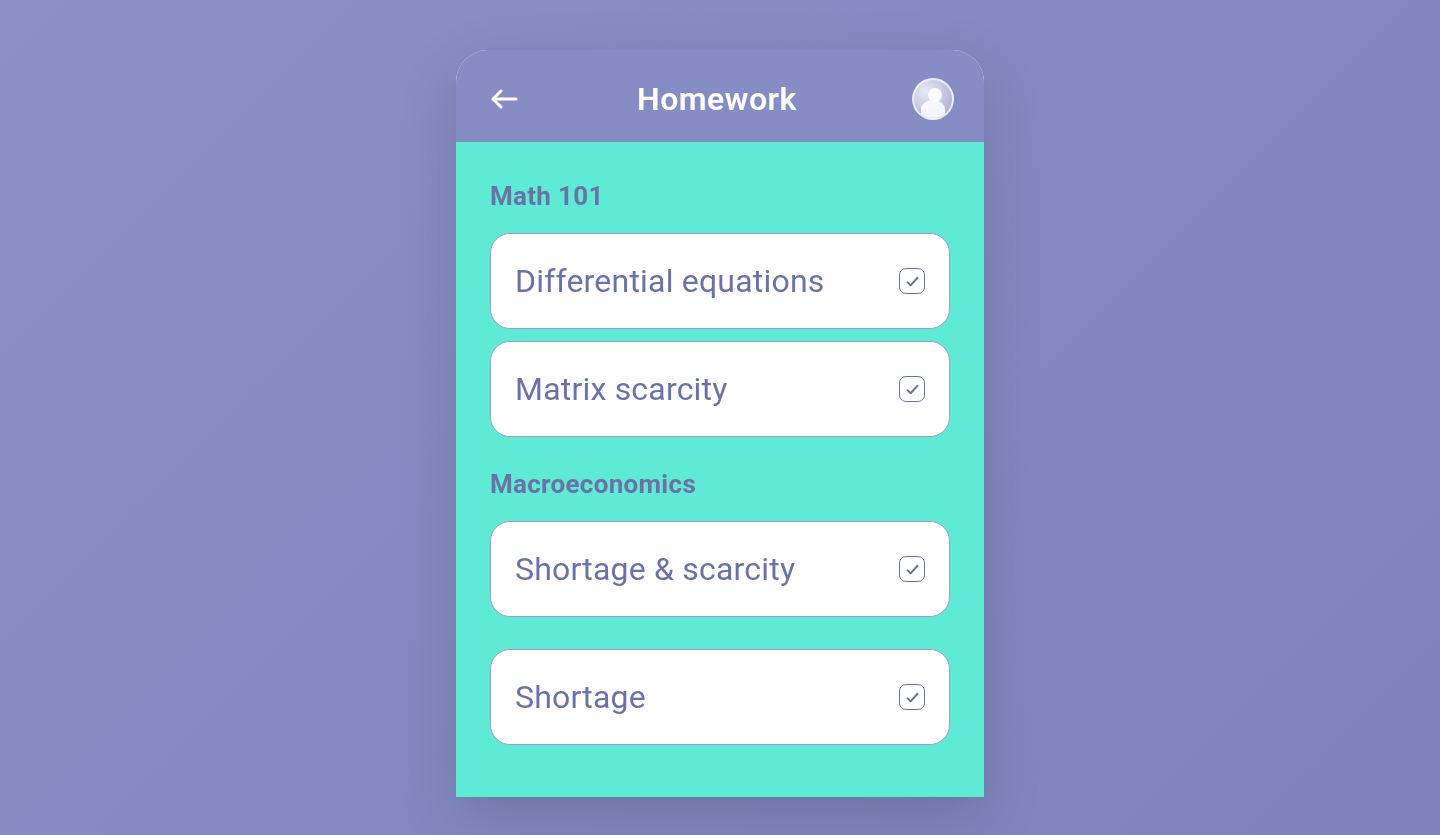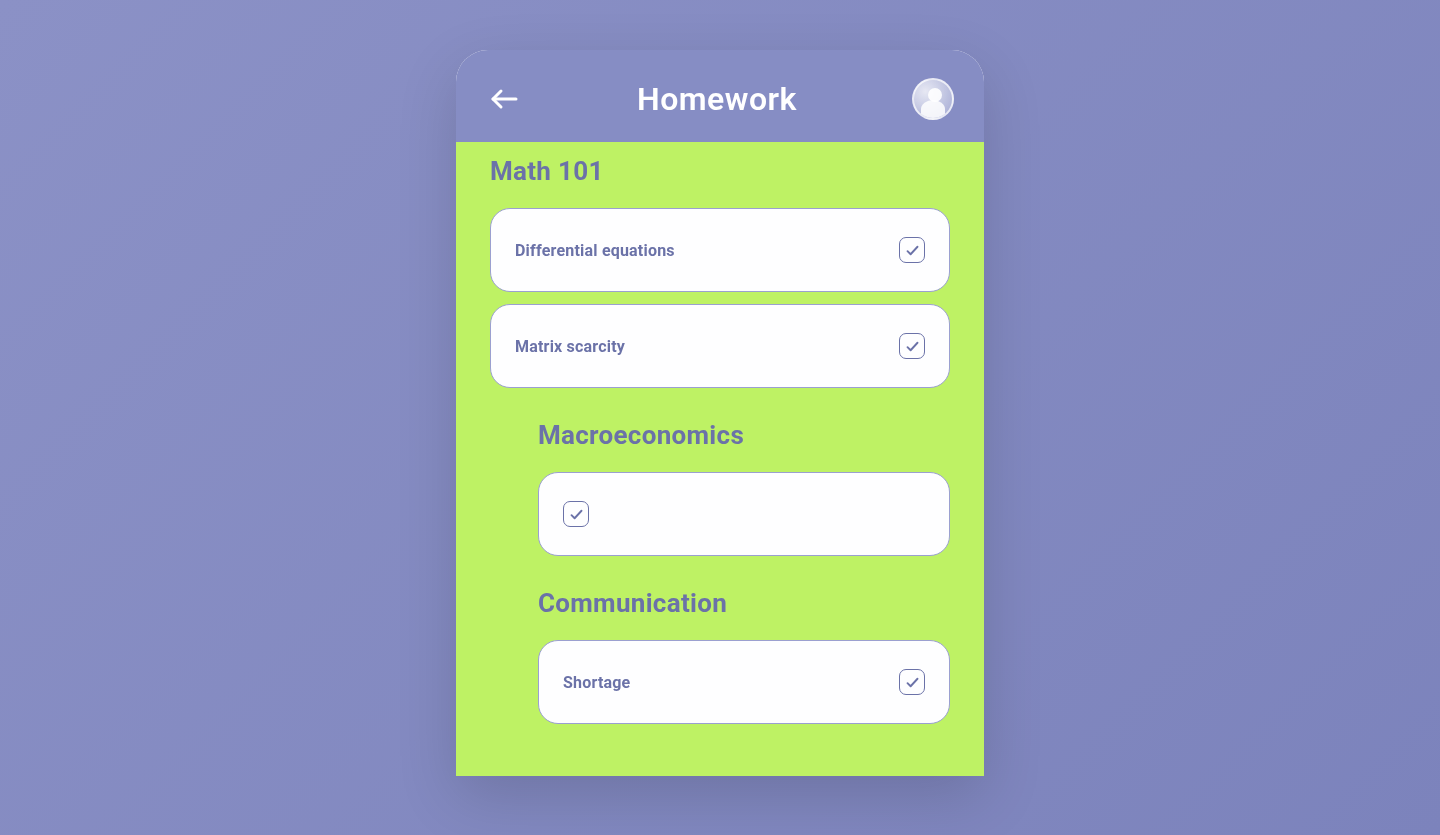--- a/index.html
+++ b/index.html
@@ -80,53 +80,52 @@
       position: absolute;
       width: 24px;
       height: 18px;
       background: rgba(255,255,255,0.85);
       border-radius: 50% 50% 0 0;
       bottom: 0;
       left: 7px;
     }
     
     .content {
-      padding: 14px 34px 40px 34px;
-      background: #bef264;
+      padding: 39px 34px 40px 34px;
+      background: #5eead4;
     }
     
     .section-title {
       color: #6b72a8;
       font-size: 26px;
       font-weight: 700;
       margin-bottom: 22px;
       letter-spacing: 0.3px;
     }
     
     .section + .section {
       margin-top: 32px;
-      margin-left: 48px;
     }
     
     .task-card {
       border: 1.5px solid #9ba0d0;
       border-radius: 20px;
       padding: 28px 24px;
       display: flex;
       align-items: center;
       justify-content: space-between;
       margin-bottom: 12px;
       cursor: pointer;
       background: #fefeff;
     }
     
     .task-label {
       color: #6b72a8;
-      font-size: 16px;
-      font-weight: 700;
+      font-size: 32px;
+      font-weight: 400;
       letter-spacing: 0.2px;
     }
     
     .checkbox {
       width: 26px;
       height: 26px;
       border: 1.5px solid #6b72a8;
       border-radius: 7px;
       display: flex;
       align-items: center;
@@ -177,30 +176,30 @@
             <polyline points="4 13 9 18 20 6"></polyline>
           </svg>
         </div>
       </div>
     </div>
 
     <div class="section">
       <div class="section-title">Macroeconomics</div>
 
       <div class="task-card">
+        <span class="task-label">Shortage &amp; scarcity</span>
         <div class="checkbox">
           <svg viewBox="0 0 24 24" fill="none" stroke="#6b72a8" stroke-width="3" stroke-linecap="round" stroke-linejoin="round">
             <polyline points="4 13 9 18 20 6"></polyline>
           </svg>
         </div>
       </div>
     </div>
 
     <div class="section">
-      <div class="section-title">Communication</div>
 
       <div class="task-card">
         <span class="task-label">Shortage</span>
         <div class="checkbox">
           <svg viewBox="0 0 24 24" fill="none" stroke="#6b72a8" stroke-width="3" stroke-linecap="round" stroke-linejoin="round">
             <polyline points="4 13 9 18 20 6"></polyline>
           </svg>
         </div>
       </div>
     </div>

